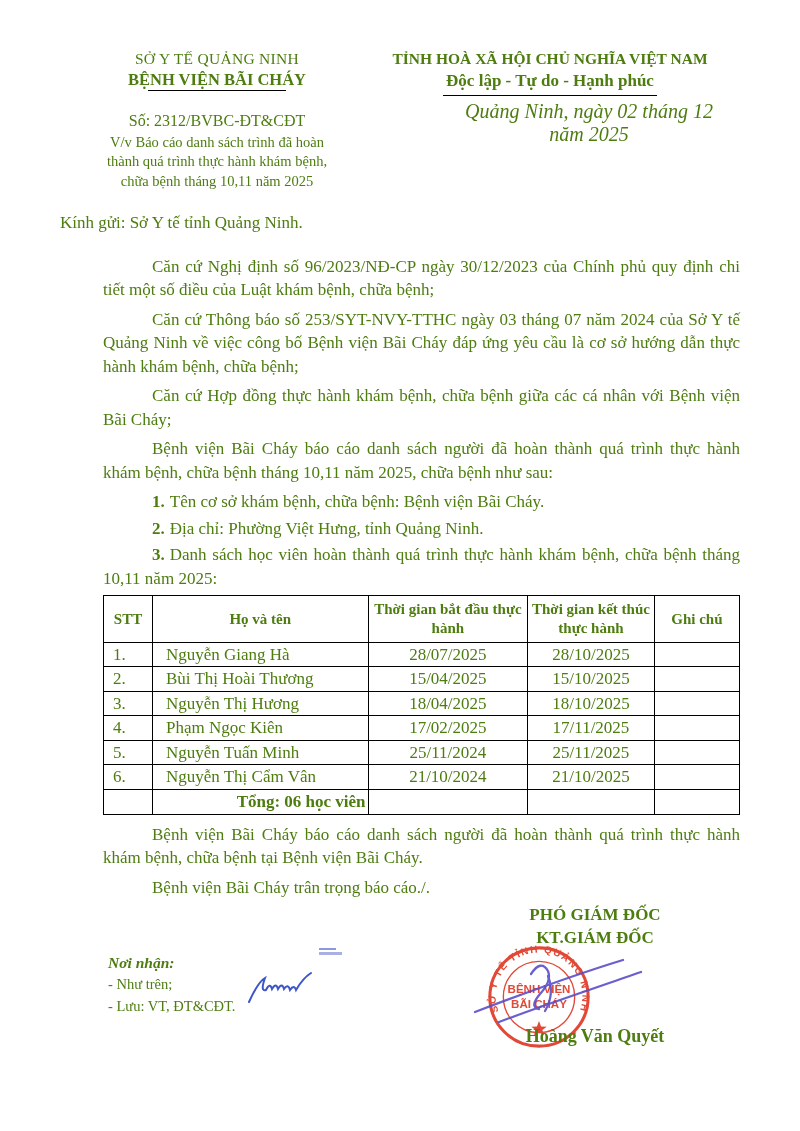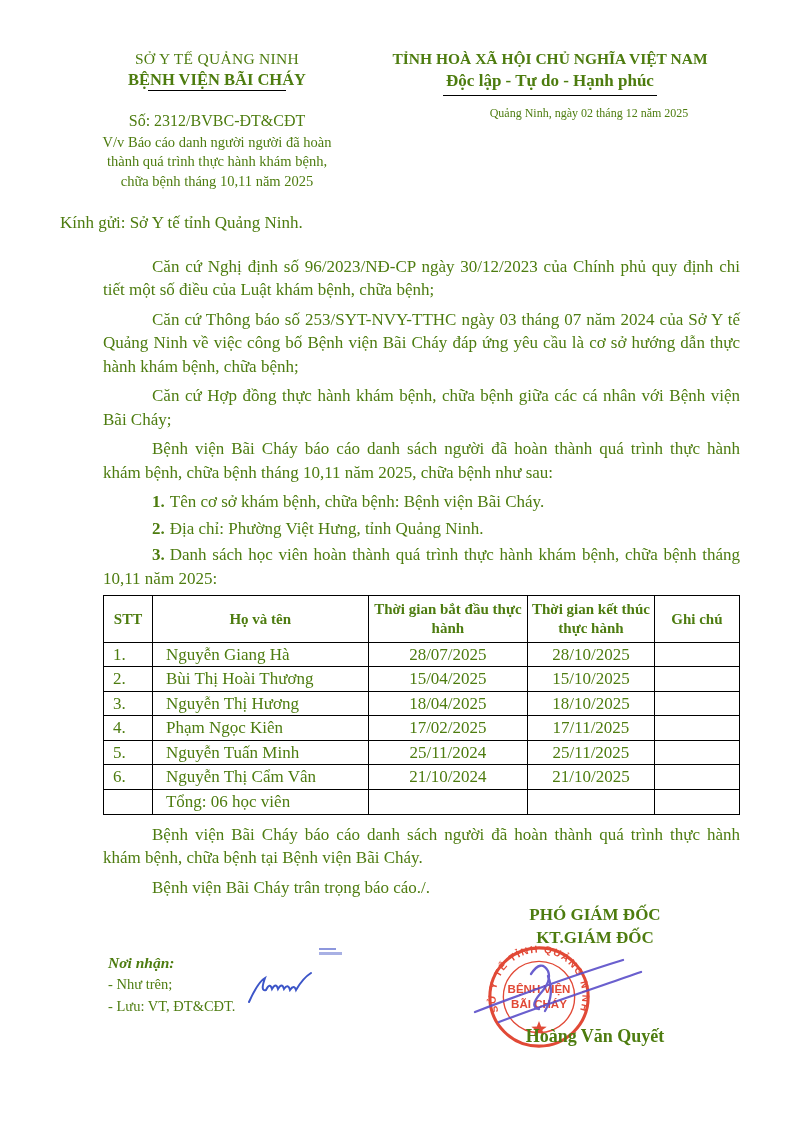--- a/index.html
+++ b/index.html
@@ -15,42 +15,42 @@
   .header-left { width:330px; margin-left:52px; text-align:center; }
   .hl-line1 { font-size:15.5px; letter-spacing:.3px; }
   .hl-line2 { font-weight:bold; font-size:16.5px; margin-top:2px; position:relative; display:inline-block; padding-bottom:2px; }
   .hl-line2::after { content:""; position:absolute; left:11%; right:11%; bottom:1px; border-bottom:1.6px solid #000; }
   .doc-number { margin-top:20px; font-size:16px; }
   .subject { margin-top:3px; font-size:14.5px; line-height:1.33; }
   .header-right { width:350px; margin-left:-7px; text-align:center; }
   .country { font-weight:bold; font-size:15.5px; }
   .motto { font-weight:bold; font-size:17px; margin-top:3px; }
   .motto span { display:inline-block; border-bottom:1.8px solid #000; padding:0 3px 4px; }
-  .place-date { font-size:12px; margin-top:10px; margin-left:78px; }
+  .place-date { font-style:italic; font-size:20px; margin-top:4px; margin-left:78px; }
   
   .salutation { margin:22px 60px 0; text-align:left; font-size:17px; }
   .body { margin:22px 60px 0 103px; font-size:17px; line-height:23.5px; }
   .para { text-align:justify; text-indent:49px; margin-bottom:6px; }
   .item { text-align:justify; text-indent:49px; margin-bottom:3px; }
   .item-num { font-weight:bold; }
   .item-text { margin-left:5px; }
   
   table.roster { width:100%; border-collapse:collapse; margin-top:5px; table-layout:fixed; }
   .roster th, .roster td { border:1.4px solid #000; font-size:17px; vertical-align:middle; }
   .roster th { font-size:15px; font-weight:bold; text-align:center; line-height:1.25; padding:4px 2px; height:42px; }
   .roster td { height:23px; padding:0 2px; }
   .col-stt  { width:7.7%; }
   .col-name { width:33.9%; }
   .col-start{ width:25.1%; }
   .col-end  { width:19.9%; }
   .col-note { width:13.4%; }
   .cell-stt  { padding-left:9px !important; }
   .cell-name { padding-left:13px !important; }
   .cell-date { text-align:center; }
-  .cell-total{ font-weight:normal; padding-left:13px !important; height:25px !important; }
+  .cell-total{ font-weight:bold; padding-left:13px !important; height:25px !important;text-align:right; }
   
   .closing { margin:8px 60px 0 103px; font-size:17px; line-height:23.5px; }
   .closing .para:last-child { margin-bottom:0; }
   .recipients { position:absolute; left:108px; top:953px; font-size:14.5px; line-height:1.32; }
   .recipients-label { font-weight:bold; font-style:italic; font-size:15.5px; }
   .recipient-item { margin-top:2px; }
   .signer { position:absolute; left:475px; top:903px; width:240px; text-align:center;
             font-weight:bold; font-size:17px; line-height:23px; }
   .signer-name { position:absolute; left:475px; top:1026px; width:240px; text-align:center;
                  font-weight:bold; font-size:18px; z-index:5; }
@@ -65,21 +65,21 @@
 <body>
 
 <div class="page">
 
   <div class="header">
     <div class="header-left">
       <div class="hl-line1">SỞ Y TẾ QUẢNG NINH</div>
       <div><span class="hl-line2">BỆNH VIỆN BÃI CHÁY</span></div>
       <div class="doc-number">Số: 2312/BVBC-ĐT&amp;CĐT</div>
       <div class="subject">
-        <div>V/v Báo cáo danh người người đã hoàn</div>
+        <div>V/v Báo cáo danh sách trình đã hoàn</div>
         <div>thành quá trình thực hành khám bệnh,</div>
         <div>chữa bệnh tháng 10,11 năm 2025</div>
       </div>
     </div>
     <div class="header-right">
       <div class="country">TỈNH HOÀ XÃ HỘI CHỦ NGHĨA VIỆT NAM</div>
       <div class="motto"><span>Độc lập - Tự do - Hạnh phúc</span></div>
       <div class="place-date">Quảng Ninh, ngày 02 tháng 12 năm 2025</div>
     </div>
   </div>

